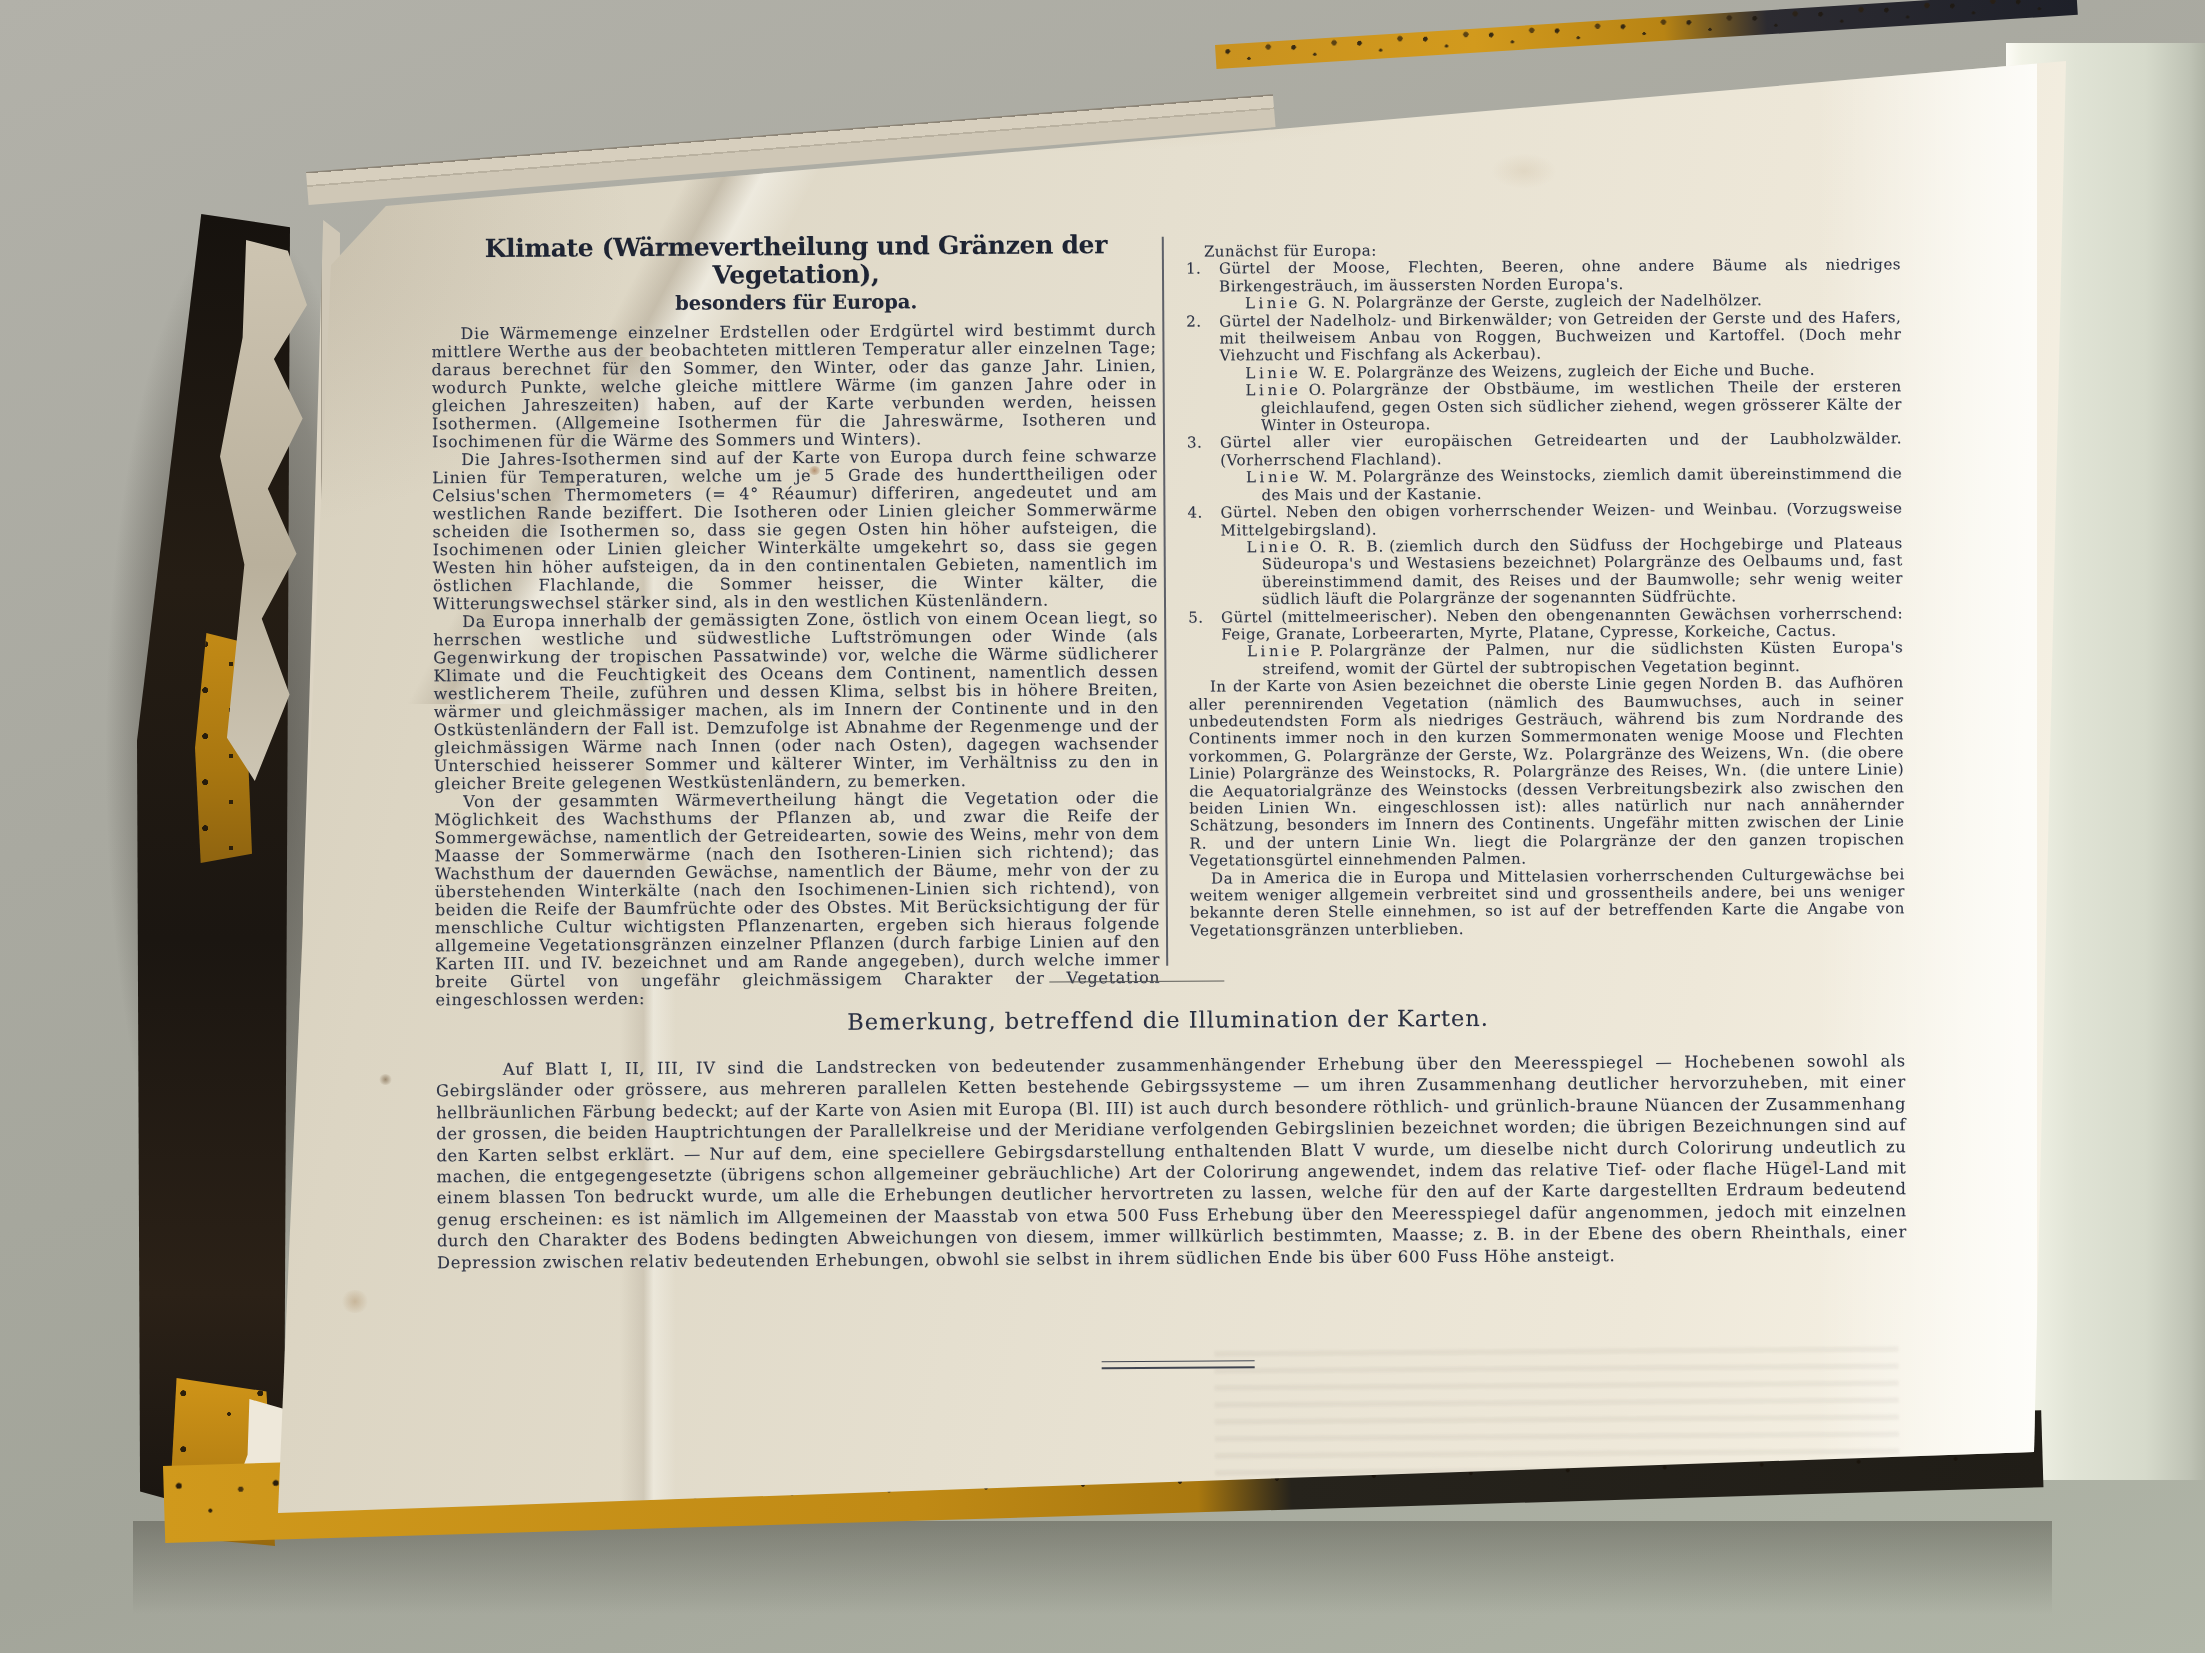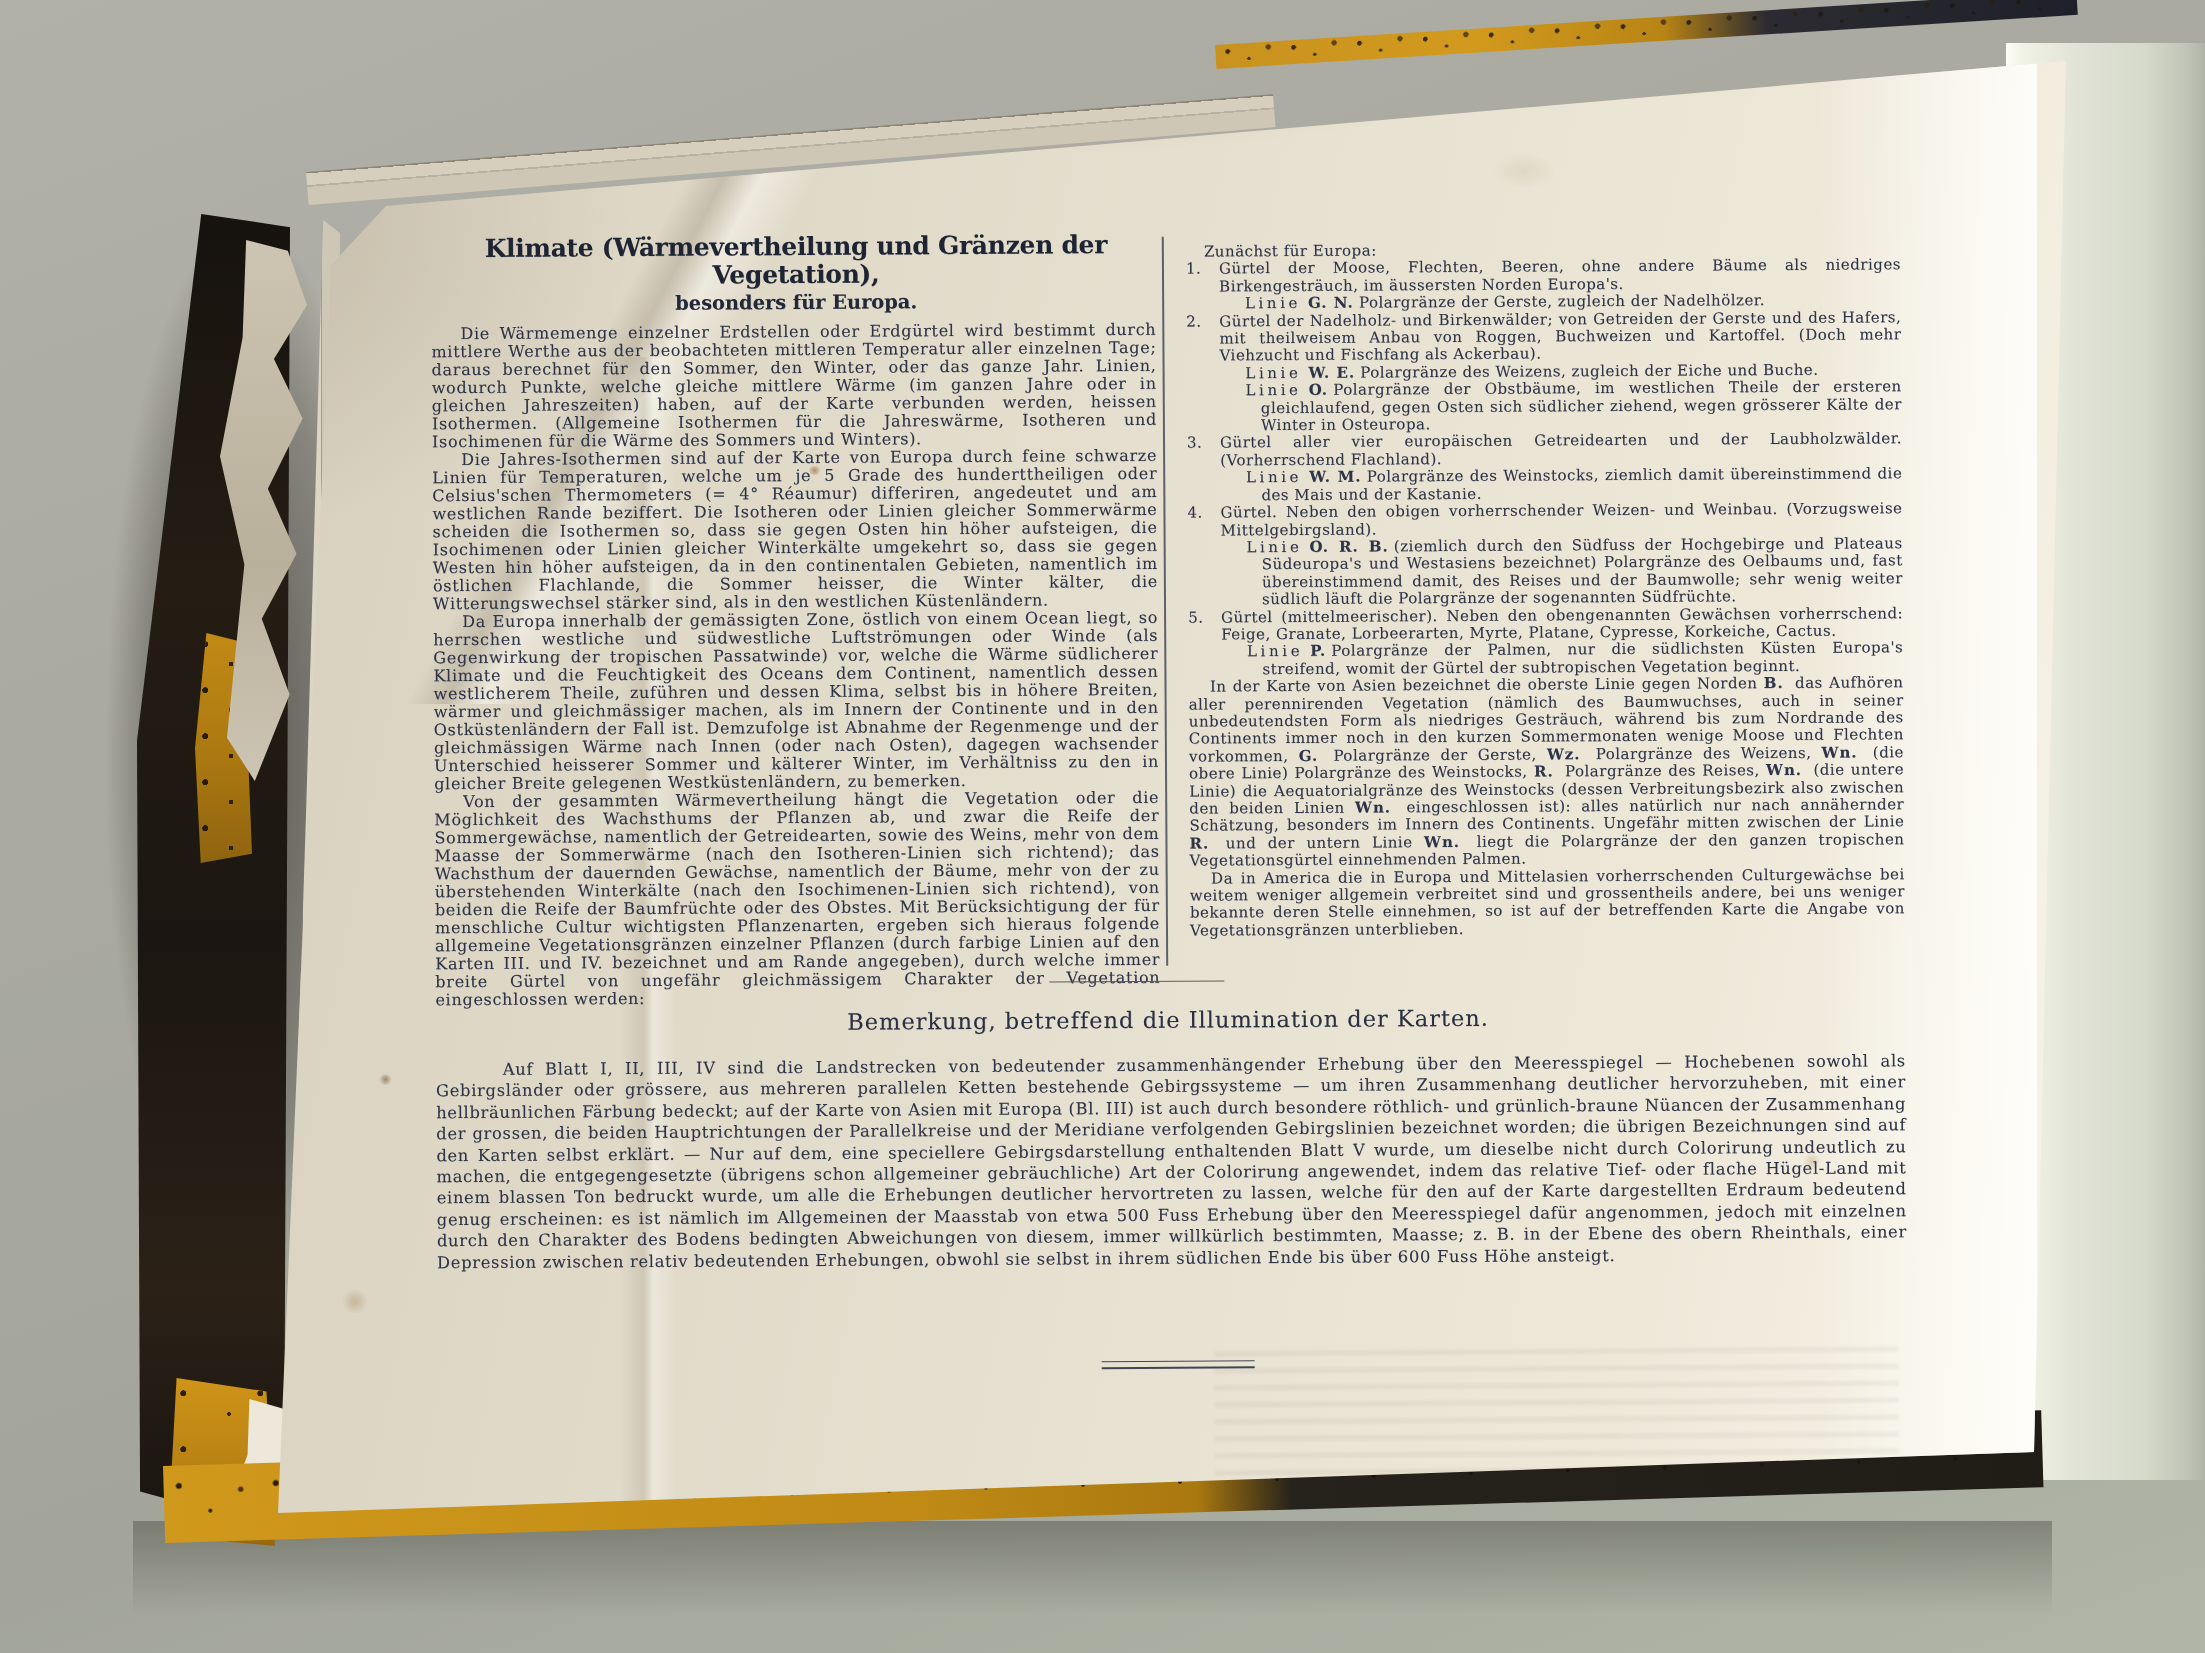--- a/index.html
+++ b/index.html
@@ -95,21 +95,21 @@
   .leftcol{left:434px;top:321px;width:725px;font-size:16px;line-height:18px;letter-spacing:0.7px;text-align:justify;}
   .leftcol p{margin:0;text-indent:29px;}
   .divider{left:1165px;top:237px;width:2px;height:729px;background:#454a57;opacity:.85;}
   .rightcol{left:1189px;top:244px;width:715px;font-size:15px;line-height:17.4px;letter-spacing:0.5px;text-align:justify;}
   .rightcol .intro{margin:0 0 0 18px;text-align:left;}
   .rightcol p{margin:0;}
   .item{padding-left:33px;text-indent:-33px;}
   .item .num{display:inline-block;width:33px;text-indent:0;}
   .linie{margin-left:74px !important;text-indent:-15.3px;}
   .linie .lead{letter-spacing:3.6px;margin-right:7.1px;}
-  .bkey{font-weight:bold;letter-spacing:1px;margin-right:5.1px;}
+  .bkey{font-weight:normal;letter-spacing:1px;margin-right:5.1px;}
   .rc-par{text-indent:21.4px;}
   .rule-1{left:1048px;top:981px;width:175px;height:1px;background:#5d5d59;}
   .bem-head{left:434px;top:1007px;width:1465px;text-align:center;font-size:22.5px;letter-spacing:1px;color:#2a3043;}
   .bem-par{left:434px;top:1055px;width:1470px;font-size:16.3px;line-height:21.4px;letter-spacing:0.7px;text-align:justify;}
   .bem-par p{margin:0;text-indent:67px;}
   .rule-2{left:1098px;top:1361px;width:153px;height:4.6px;border-top:1px solid #404551;border-bottom:2px solid #404551;}
 </style>
 </head>
 <body>
 

